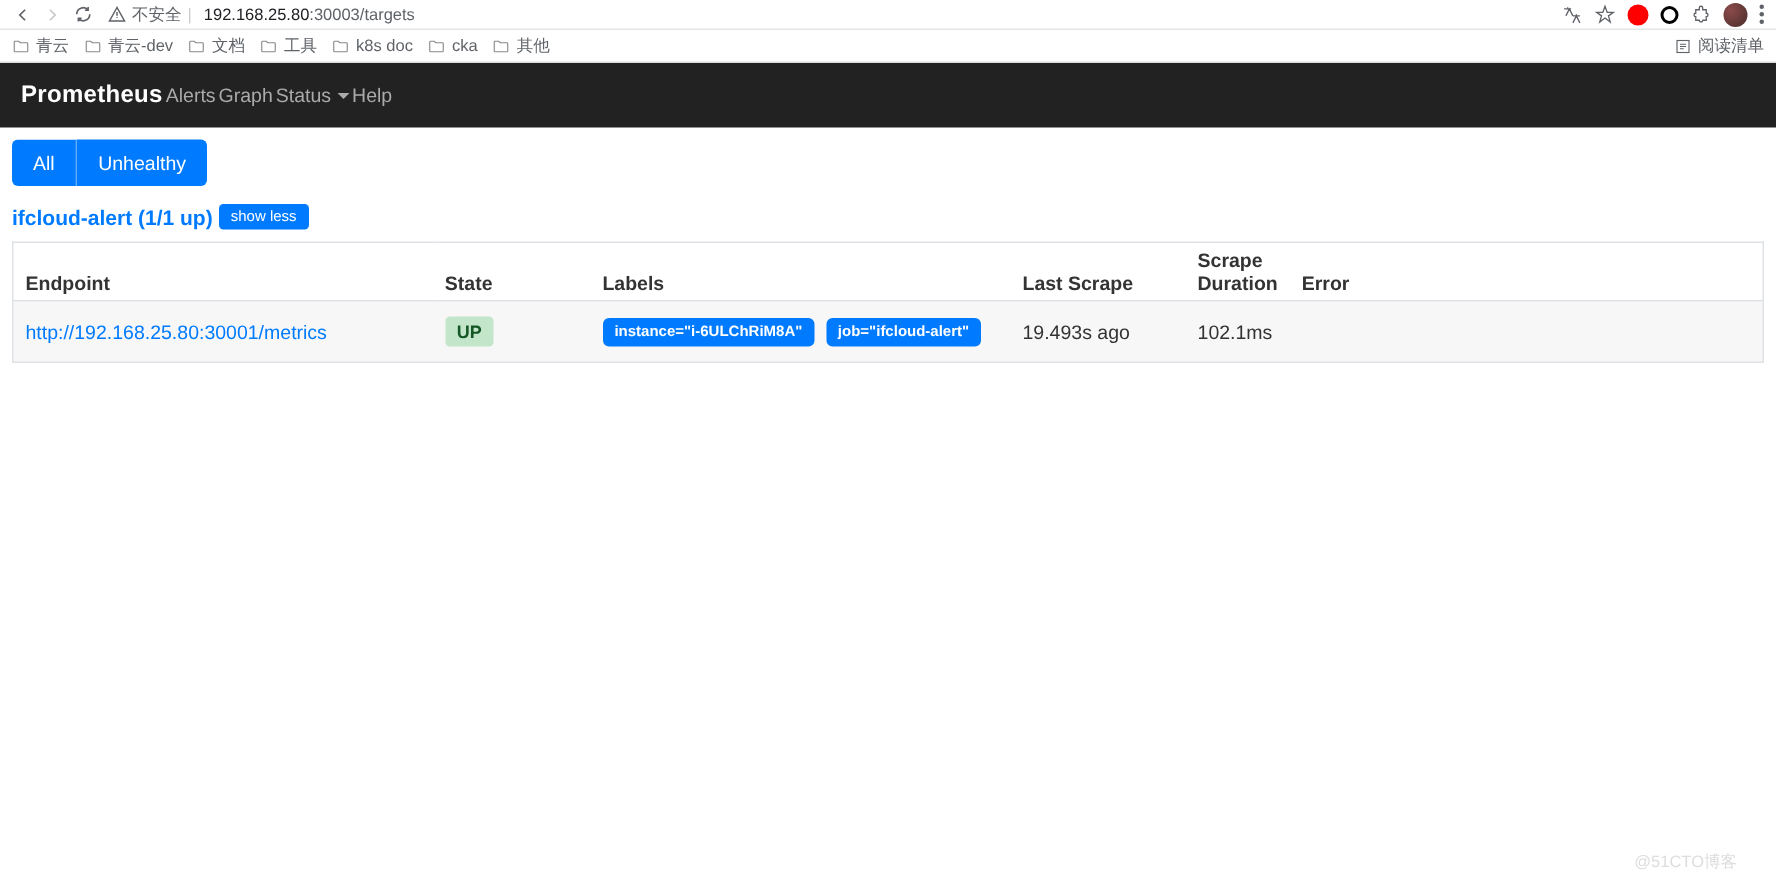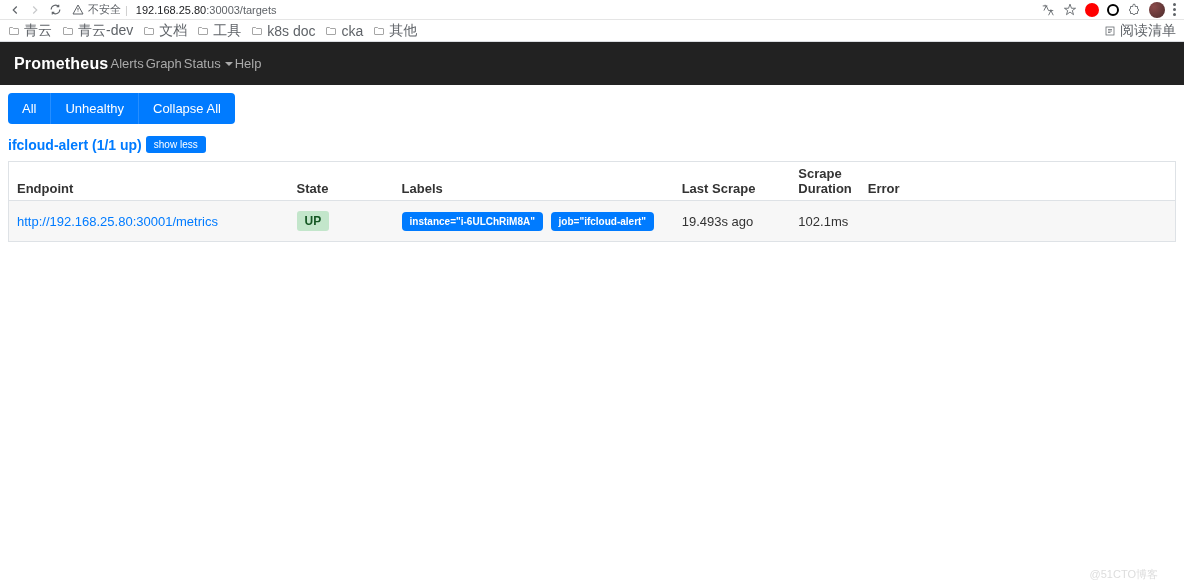--- a/index.html
+++ b/index.html
@@ -17,21 +17,21 @@
     .toolbar-right { margin-left: auto; display: flex; align-items: center; gap: 8px; }
     .toolbar-icon { width: 14px; height: 14px; display: flex; align-items: center; justify-content: center; color: #5f6368; }
     .ext-icon { width: 14px; height: 14px; border-radius: 50%; }
     .ext-red { background: #ff0000; }
     .ext-puzzle { color: #5f6368; }
     .avatar { width: 16px; height: 16px; border-radius: 50%; background: radial-gradient(circle at 30% 30%, #8b4a4a, #4a2c2c); }
     .menu-dots { display: flex; flex-direction: column; gap: 2px; }
     .menu-dots span { width: 3px; height: 3px; background: #5f6368; border-radius: 50%; }
     
     
-    .bookmarks-bar { height: 22px; display: flex; align-items: center; padding: 0 8px; gap: 10px; background: #fff; border-bottom: 1px solid #dadce0; font-size: 14px; }
+    .bookmarks-bar { height: 22px; display: flex; align-items: center; padding: 0 8px; gap: 10px; background: #fff; border-bottom: 1px solid #dadce0; font-size: 11px; }
     .bookmark { display: flex; align-items: center; gap: 4px; color: #5f6368; cursor: pointer; }
     .bookmark svg { width: 12px; height: 12px; color: #888; }
     .bookmarks-right { margin-left: auto; display: flex; align-items: center; gap: 4px; color: #5f6368; }
     .bookmarks-right svg { width: 12px; height: 12px; }
     
     
     .navbar { background: #222; height: 43px; display: flex; align-items: center; padding: 0 14px; gap: 2px; }
     .brand { color: #fff; font-size: 16px; font-weight: 600; letter-spacing: 0.2px; }
     .nav-link { color: #aaa; font-size: 13px; cursor: pointer; text-decoration: none; }
     .nav-dropdown { display: flex; align-items: center; gap: 4px; }
@@ -185,21 +185,20 @@
     <span class="caret"></span>
   </a>
   <a class="nav-link">Help</a>
 </div>
 
 <div class="page">
 
   <div class="btn-group">
     <button class="btn">All</button>
     <button class="btn">Unhealthy</button>
-    <button class="btn">Collapse All</button>
   </div>
 
   <div class="target-header">
     <a class="target-title">ifcloud-alert (1/1 up)</a>
     <button class="show-less">show less</button>
   </div>
 
   <table>
     <thead>
       <tr>

